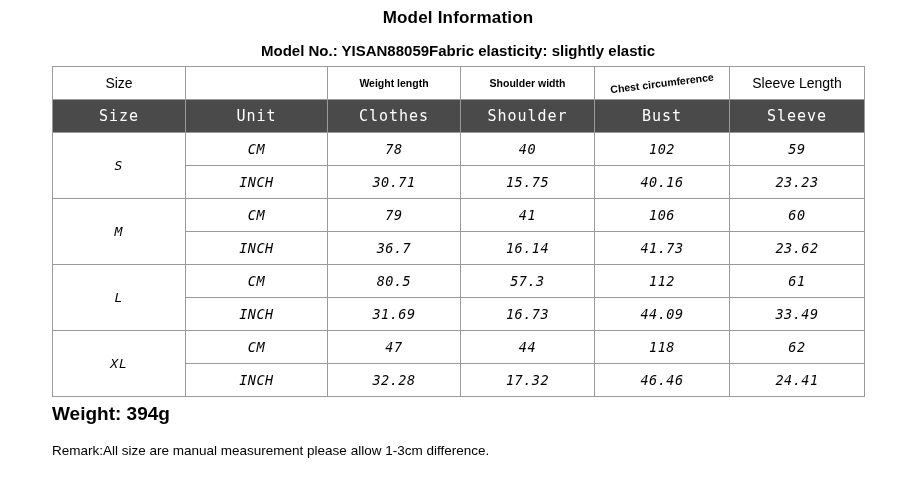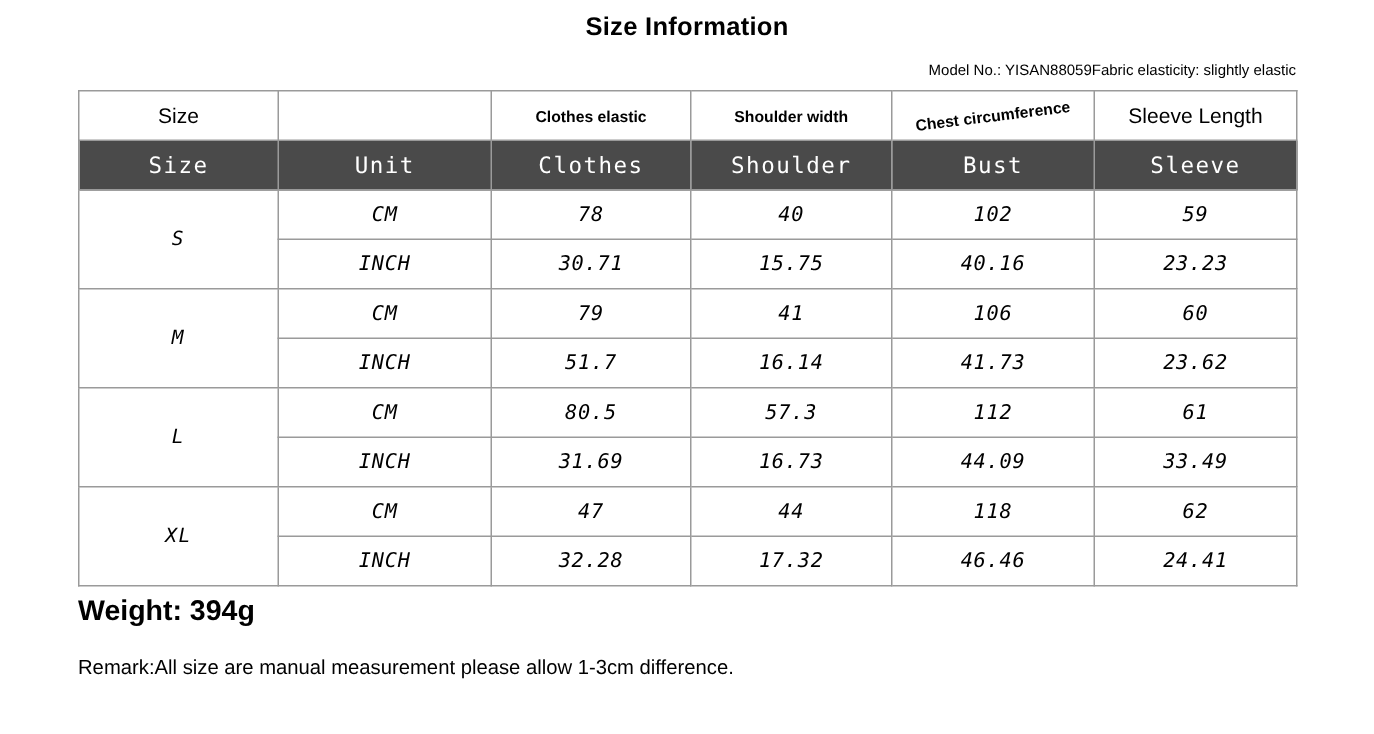--- a/index.html
+++ b/index.html
@@ -22,26 +22,26 @@
   }
   .title {
     text-align: center;
     font-size: 17px;
     font-weight: bold;
     margin-top: 8px;
     letter-spacing: 0.2px;
   }
   .meta-row {
     display: flex;
-    justify-content: flex-end;
+    justify-content: center;
     align-items: baseline;
     padding: 0 52px 0 52px;
     margin-top: 14px;
-    font-size: 10px;
-    font-weight: normal;
+    font-size: 15px;
+    font-weight: bold;
   }
   .table-wrap {
     margin: 7px 52px 0 52px;
   }
   table.size-table {
     border-collapse: collapse;
     width: 812px;
     table-layout: fixed;
   }
   table.size-table td, table.size-table th {
@@ -114,42 +114,42 @@
     padding: 0 52px;
     margin-top: 18px;
     font-size: 13.5px;
   }
 </style>
 </head>
 <body>
 
 <div class="page">
 
-  <div class="title">Size Information</div>
+  <div class="title">Model Information</div>
 
   <div class="meta-row">
     <span>Model No.: YISAN88059</span>
     <span>Fabric elasticity: slightly elastic</span>
   </div>
 
   <div class="table-wrap">
     <table class="size-table">
       <colgroup>
         <col class="c-size">
         <col class="c-unit">
         <col class="c-len">
         <col class="c-sho">
         <col class="c-bus">
         <col class="c-sle">
       </colgroup>
       <tbody>
         <tr class="hdr1">
           <td><span class="big">Size</span></td>
           <td><span></span></td>
-          <td><span class="small-rot">Clothes elastic</span></td>
+          <td><span class="small-rot">Weight length</span></td>
           <td><span class="small-rot">Shoulder width</span></td>
           <td><span class="rot">Chest circumference</span></td>
           <td><span class="big">Sleeve Length</span></td>
         </tr>
         <tr class="hdr2">
           <td>Size</td>
           <td>Unit</td>
           <td>Clothes</td>
           <td>Shoulder</td>
           <td>Bust</td>
@@ -175,21 +175,21 @@
         <tr class="body-row">
           <td class="size-cell" rowspan="2">M</td>
           <td>CM</td>
           <td>79</td>
           <td>41</td>
           <td>106</td>
           <td>60</td>
         </tr>
         <tr class="body-row">
           <td>INCH</td>
-          <td>51.7</td>
+          <td>36.7</td>
           <td>16.14</td>
           <td>41.73</td>
           <td>23.62</td>
         </tr>
 
         <tr class="body-row">
           <td class="size-cell" rowspan="2">L</td>
           <td>CM</td>
           <td>80.5</td>
           <td>57.3</td>

